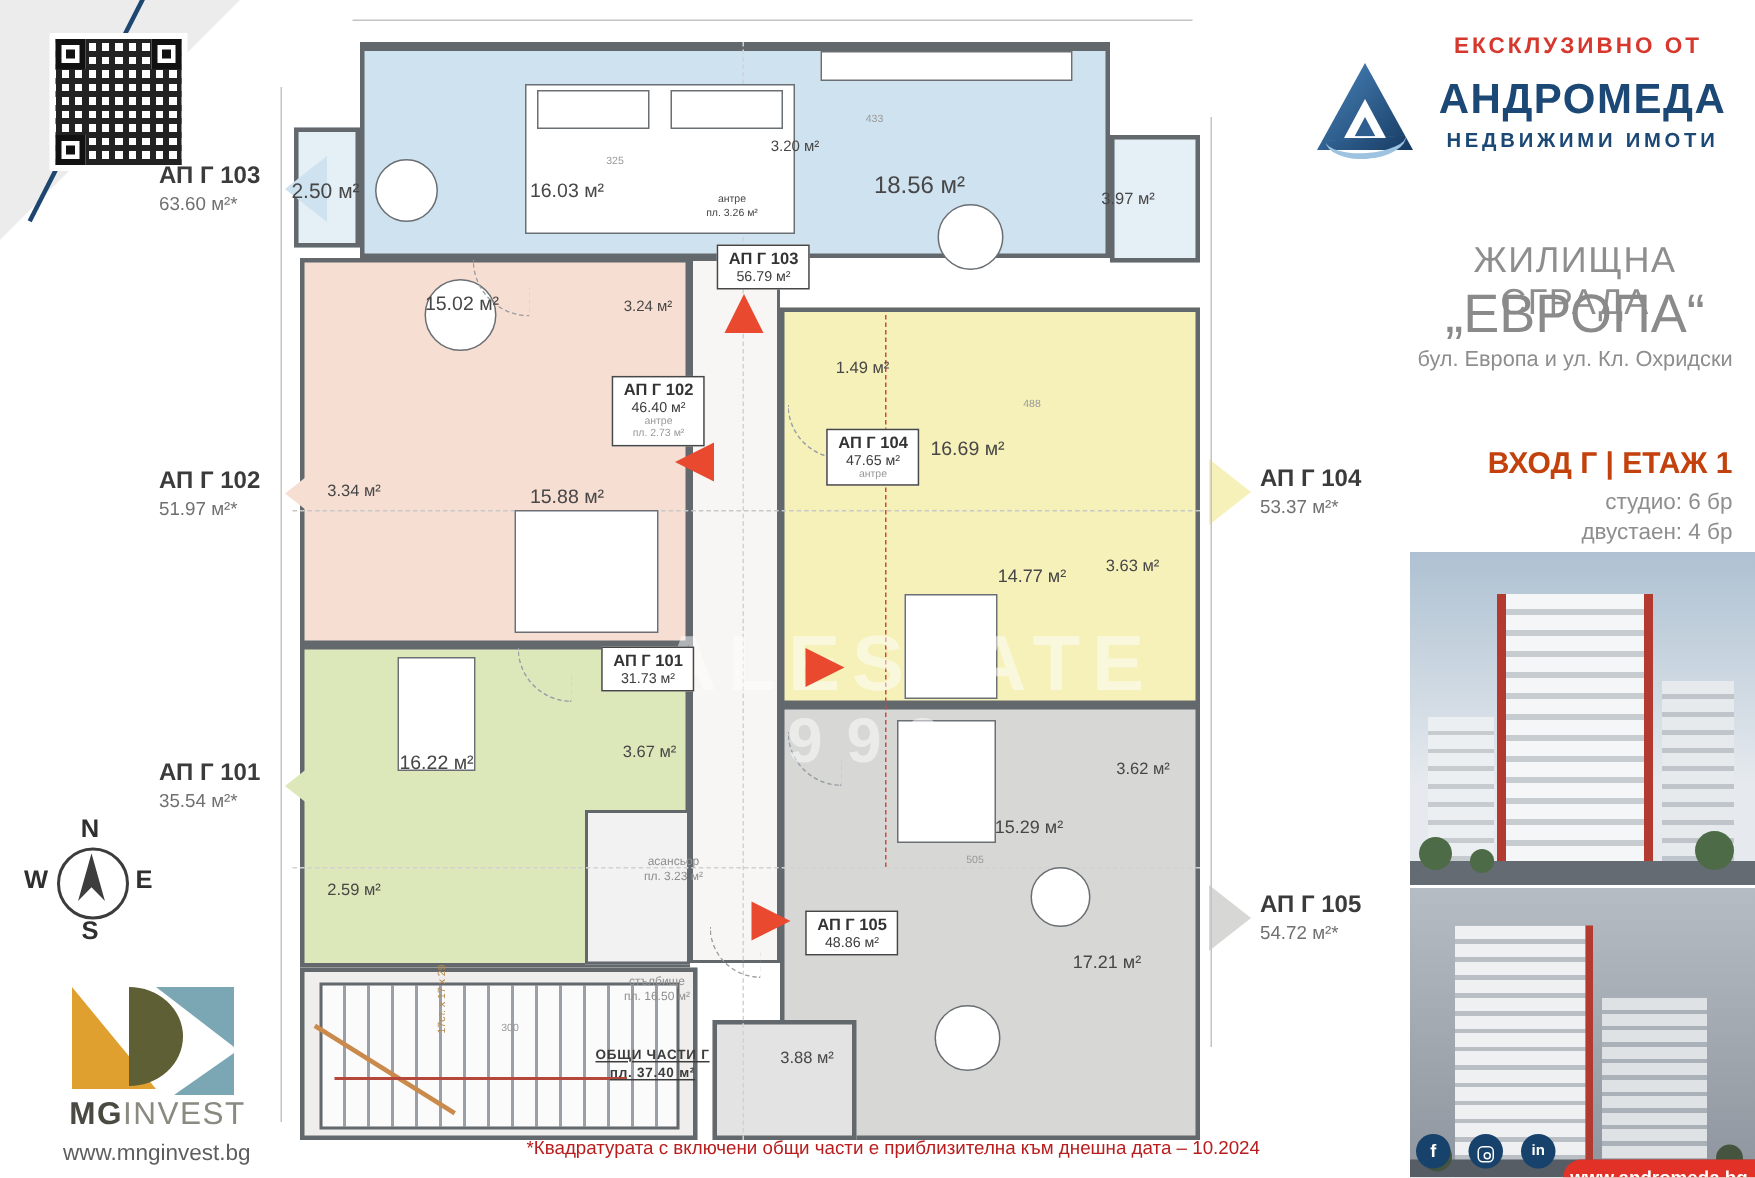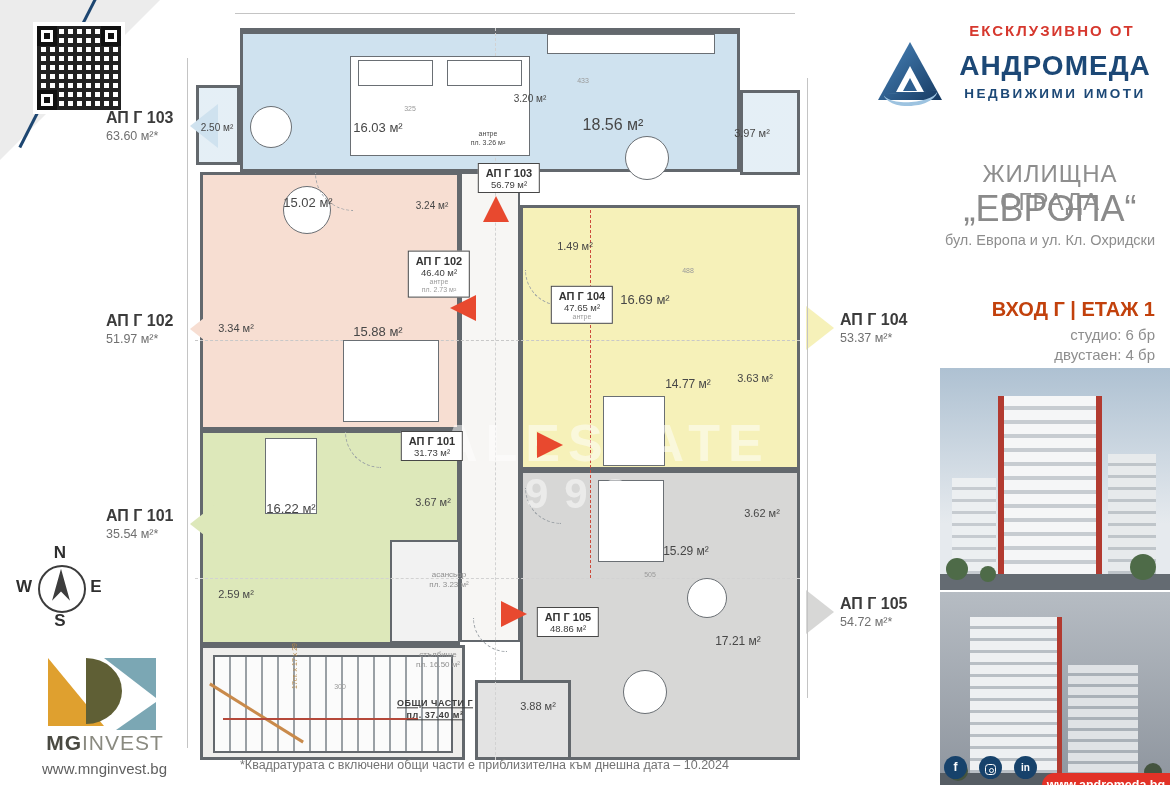--- a/index.html
+++ b/index.html
@@ -77,21 +77,21 @@
       line-height:23px;font-size:12px;font-weight:bold;z-index:10;}
   .ig-glyph{display:inline-block;width:11px;height:11px;border:1.5px solid #fff;border-radius:3.5px;
       position:relative;top:4px;box-sizing:border-box;}
   .ig-glyph::after{content:"";position:absolute;left:2.5px;top:2.5px;width:3px;height:3px;border:1px solid #fff;border-radius:50%;}
   .pill{left:1042px;top:755px;width:128px;height:25px;background:#e23227;border-radius:13px 0 0 13px;
       color:#fff;font-size:12.5px;font-weight:bold;text-align:center;line-height:25px;z-index:10;margin-top:18px;}
   .mg-text{left:30px;top:731px;width:150px;text-align:center;font-size:21px;letter-spacing:1px;}
   .mg-b{font-weight:bold;color:#4a4a42;}
   .mg-l{color:#8a8a80;}
   .mg-site{left:12px;top:760px;width:185px;text-align:center;font-size:15px;color:#5f5f5f;}
-  .disclaimer{left:240px;top:758px;width:600px;text-align:left;font-size:12.5px;color:#737373;}
+  .disclaimer{left:240px;top:758px;width:600px;text-align:right;font-size:12.5px;color:#b91c1c;}
 </style>
 </head>
 <body>
 
 <div id="root">
 
   <div class="abs corner-tri"></div>
   <div class="abs diag-line"></div>
   <div class="abs qr">
     <div class="qr-inner">
@@ -169,21 +169,21 @@
     <div class="guide" style="left:395px;top:192px;height:368px;border-left:1.5px dashed #cc4b3c;"></div>
 
     <div class="red-arrow" style="left:288px;top:178px;border-left:13px solid transparent;border-right:13px solid transparent;border-bottom:26px solid #e8492f;"></div>
     <div class="red-arrow" style="left:255px;top:277px;border-top:13px solid transparent;border-bottom:13px solid transparent;border-right:26px solid #e8492f;"></div>
     <div class="red-arrow" style="left:342px;top:414px;border-top:13px solid transparent;border-bottom:13px solid transparent;border-left:26px solid #e8492f;"></div>
     <div class="red-arrow" style="left:306px;top:583px;border-top:13px solid transparent;border-bottom:13px solid transparent;border-left:26px solid #e8492f;"></div>
 
     <div class="watermark" style="left:245px;top:395px;font-size:52px;letter-spacing:8px;">ALESTATE</div>
     <div class="watermark" style="left:330px;top:452px;font-size:42px;letter-spacing:16px;">993</div>
 
-  <div class="room-label" style="left: 22px; top: 109px; font-size: 10px;">2.50 м²</div>
+  <div class="room-label" style="left: 22px; top: 109px; font-size: 14px;">2.50 м²</div>
       <div class="room-label" style="left: 183px; top: 110px; font-size: 13px;">16.03 м²</div>
       <div class="room-label" style="left: 335px; top: 80px; font-size: 10px;">3.20 м²</div>
       <div class="room-label" style="left: 418px; top: 107px; font-size: 16px;">18.56 м²</div>
       <div class="room-label" style="left: 557px; top: 115px; font-size: 11px;">3.97 м²</div>
       <div class="room-label" style="left: 293px; top: 120px; font-size: 7px;">антре
 пл. 3.26 м²</div>
       <div class="room-label" style="left: 113px; top: 185px; font-size: 13px;">15.02 м²</div>
       <div class="room-label" style="left: 237px; top: 187px; font-size: 10px;">3.24 м²</div>
       <div class="room-label" style="left: 41px; top: 310px; font-size: 11px;">3.34 м²</div>
       <div class="room-label" style="left: 183px; top: 314px; font-size: 13px;">15.88 м²</div>

